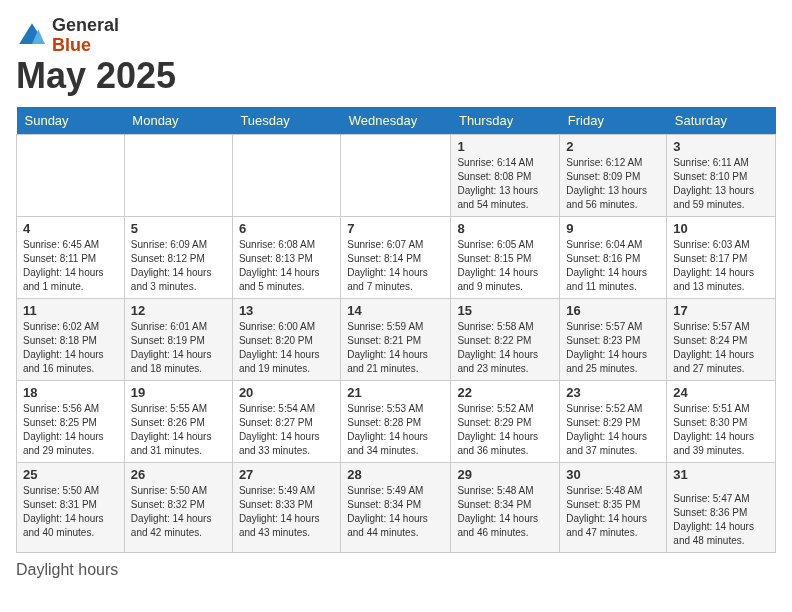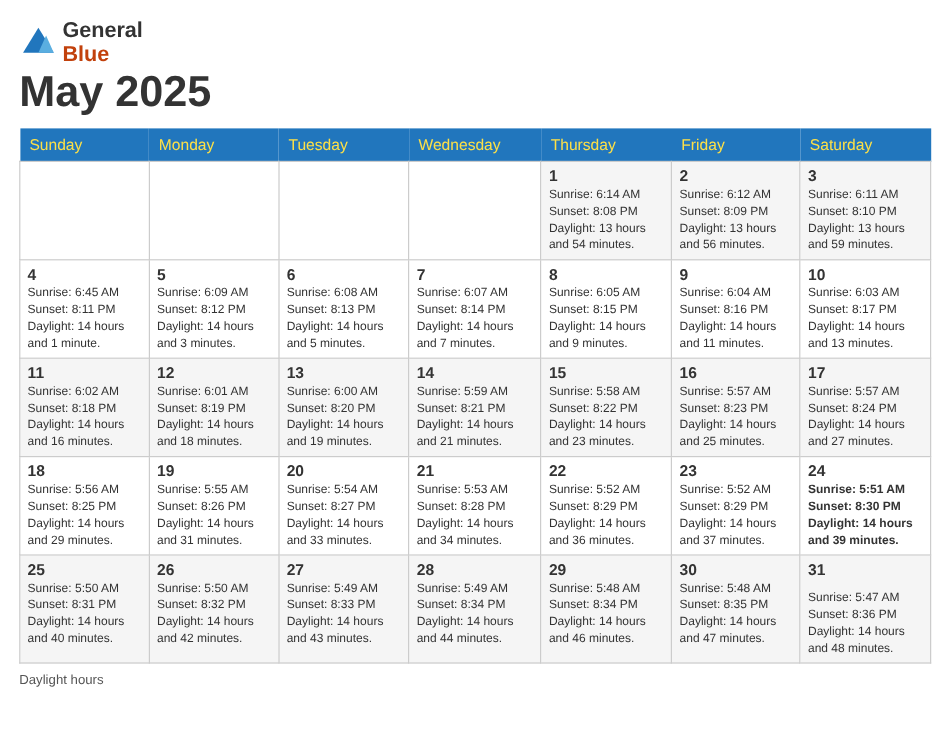--- a/index.html
+++ b/index.html
@@ -54,21 +54,21 @@
       font-size: 15px;
       color: #555;
     }
     table {
       width: 100%;
       border-collapse: collapse;
       font-size: 11px;
     }
     thead tr th {
       background-color: #2176bd;
-      color: #fde047;
+      color: #fef9c3;
       text-align: left;
       padding: 6px 8px;
       font-size: 13px;
       font-weight: normal;
     }
     tbody tr td {
       border: 1px solid #ccc;
       vertical-align: top;
       padding: 4px 6px;
       width: 113px;
@@ -91,21 +91,21 @@
     .day-info {
       font-size: 10px;
       color: #333;
       line-height: 1.4;
     }
     .empty-cell {
       background: #fff !important;
     }
     .footer {
       margin-top: 8px;
-      font-size: 11px;
+      font-size: 16px;
       color: #555;
       text-align: left;
     }
   </style>
 </head>
 <body>
 
 <div class="header">
   <div class="logo">
     <svg class="logo-icon" viewBox="0 0 40 40" xmlns="http://www.w3.org/2000/svg">
@@ -279,21 +279,21 @@
 Daylight: 14 hours and 36 minutes.</div>
         </td>
         <td>
           <span class="day-number">23</span>
           <div class="day-info" style="white-space: pre-line;">Sunrise: 5:52 AM
 Sunset: 8:29 PM
 Daylight: 14 hours and 37 minutes.</div>
         </td>
         <td>
           <span class="day-number">24</span>
-          <div class="day-info" style="white-space: pre-line; font-weight: bold;">Sunrise: 5:51 AM
+          <div class="day-info" style="white-space: pre-line;">Sunrise: 5:51 AM
 Sunset: 8:30 PM
 Daylight: 14 hours and 39 minutes.</div>
         </td>
       </tr>
       <tr>
         <td>
           <span class="day-number">25</span>
           <div class="day-info" style="white-space: pre-line;">Sunrise: 5:50 AM
 Sunset: 8:31 PM
 Daylight: 14 hours and 40 minutes.</div>

